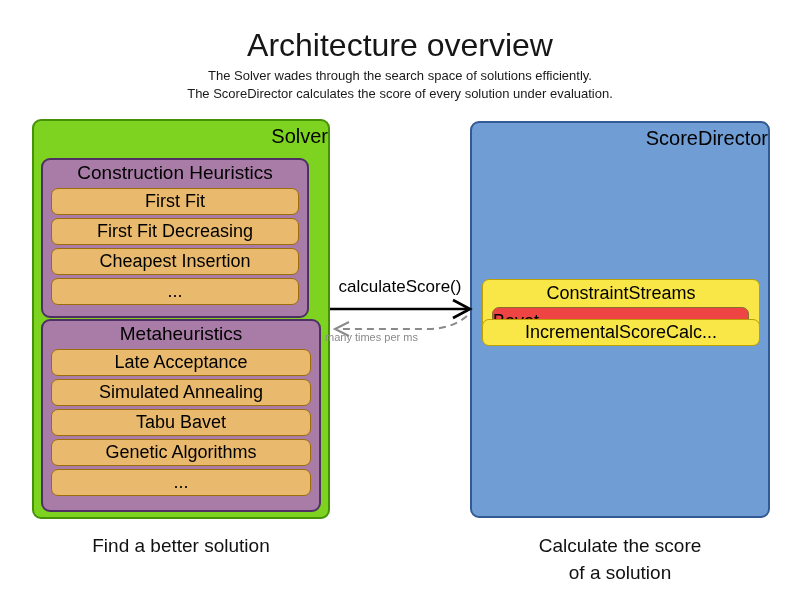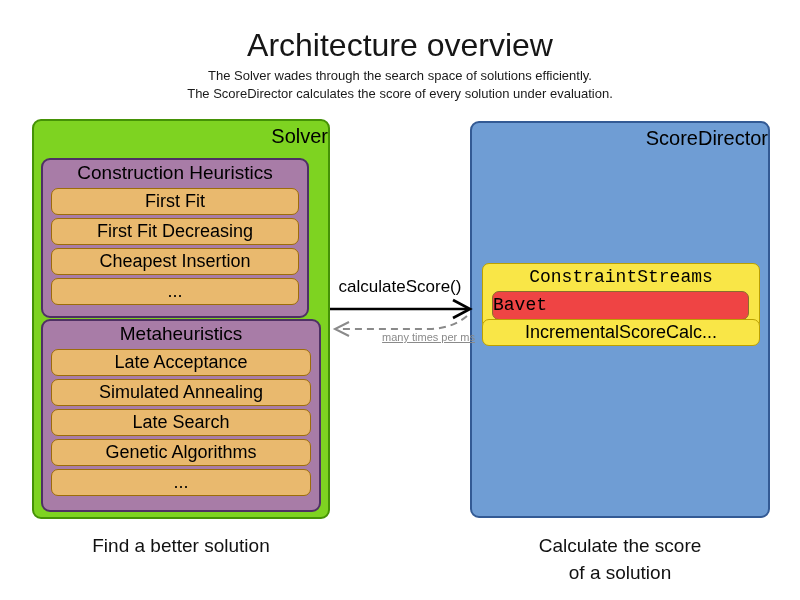--- a/index.html
+++ b/index.html
@@ -58,22 +58,22 @@
   }
   .caption.left{left:32px;top:532px;width:298px;}
   .caption.right{left:470px;top:532px;width:300px;}
 
   .conn-svg{position:absolute;left:325px;top:270px;width:150px;height:85px;}
   .conn-call-label{
     position:absolute;left:320px;top:277px;width:160px;text-align:center;
     font-size:17px;color:#000;
   }
   .conn-freq-label{
-    position:absolute;left:325px;top:331px;width:150px;text-align:right;
-    font-size:11px;color:#8a8a8a;text-decoration:underline;
+    position:absolute;left:325px;top:331px;width:150px;text-align:left;
+    font-size:11px;color:#8a8a8a;
   }
 </style>
 </head>
 <body>
 
 <div class="canvas">
 
   <div class="title">Architecture overview</div>
   <div class="subtitle line1">The Solver wades through the search space of solutions efficiently.</div>
   <div class="subtitle line2">The ScoreDirector calculates the score of every solution under evaluation.</div>
@@ -86,31 +86,31 @@
       <div class="item">First Fit</div>
       <div class="item">First Fit Decreasing</div>
       <div class="item">Cheapest Insertion</div>
       <div class="item">...</div>
     </div>
 
     <div class="group group-mh">
       <div class="group-title">Metaheuristics</div>
       <div class="item">Late Acceptance</div>
       <div class="item">Simulated Annealing</div>
-      <div class="item">Late Search</div>
+      <div class="item">Tabu Bavet</div>
       <div class="item">Genetic Algorithms</div>
       <div class="item">...</div>
     </div>
   </div>
 
   <div class="panel sd-panel">
     <div class="panel-title">ScoreDirector</div>
 
 
-    <div class="yitem cs" style="top:140px;font-family:Liberation Mono, monospace;">
+    <div class="yitem cs" style="top:156px;">
       <span>ConstraintStreams</span>
       <div class="bavet">Bavet</div>
     </div>
 
     <div class="yitem" style="top:196px;">IncrementalScoreCalc...</div>
   </div>
 
   <svg class="conn-svg" viewBox="0 0 150 85">
 
     <g stroke="#000000" stroke-width="2.6" fill="none">

